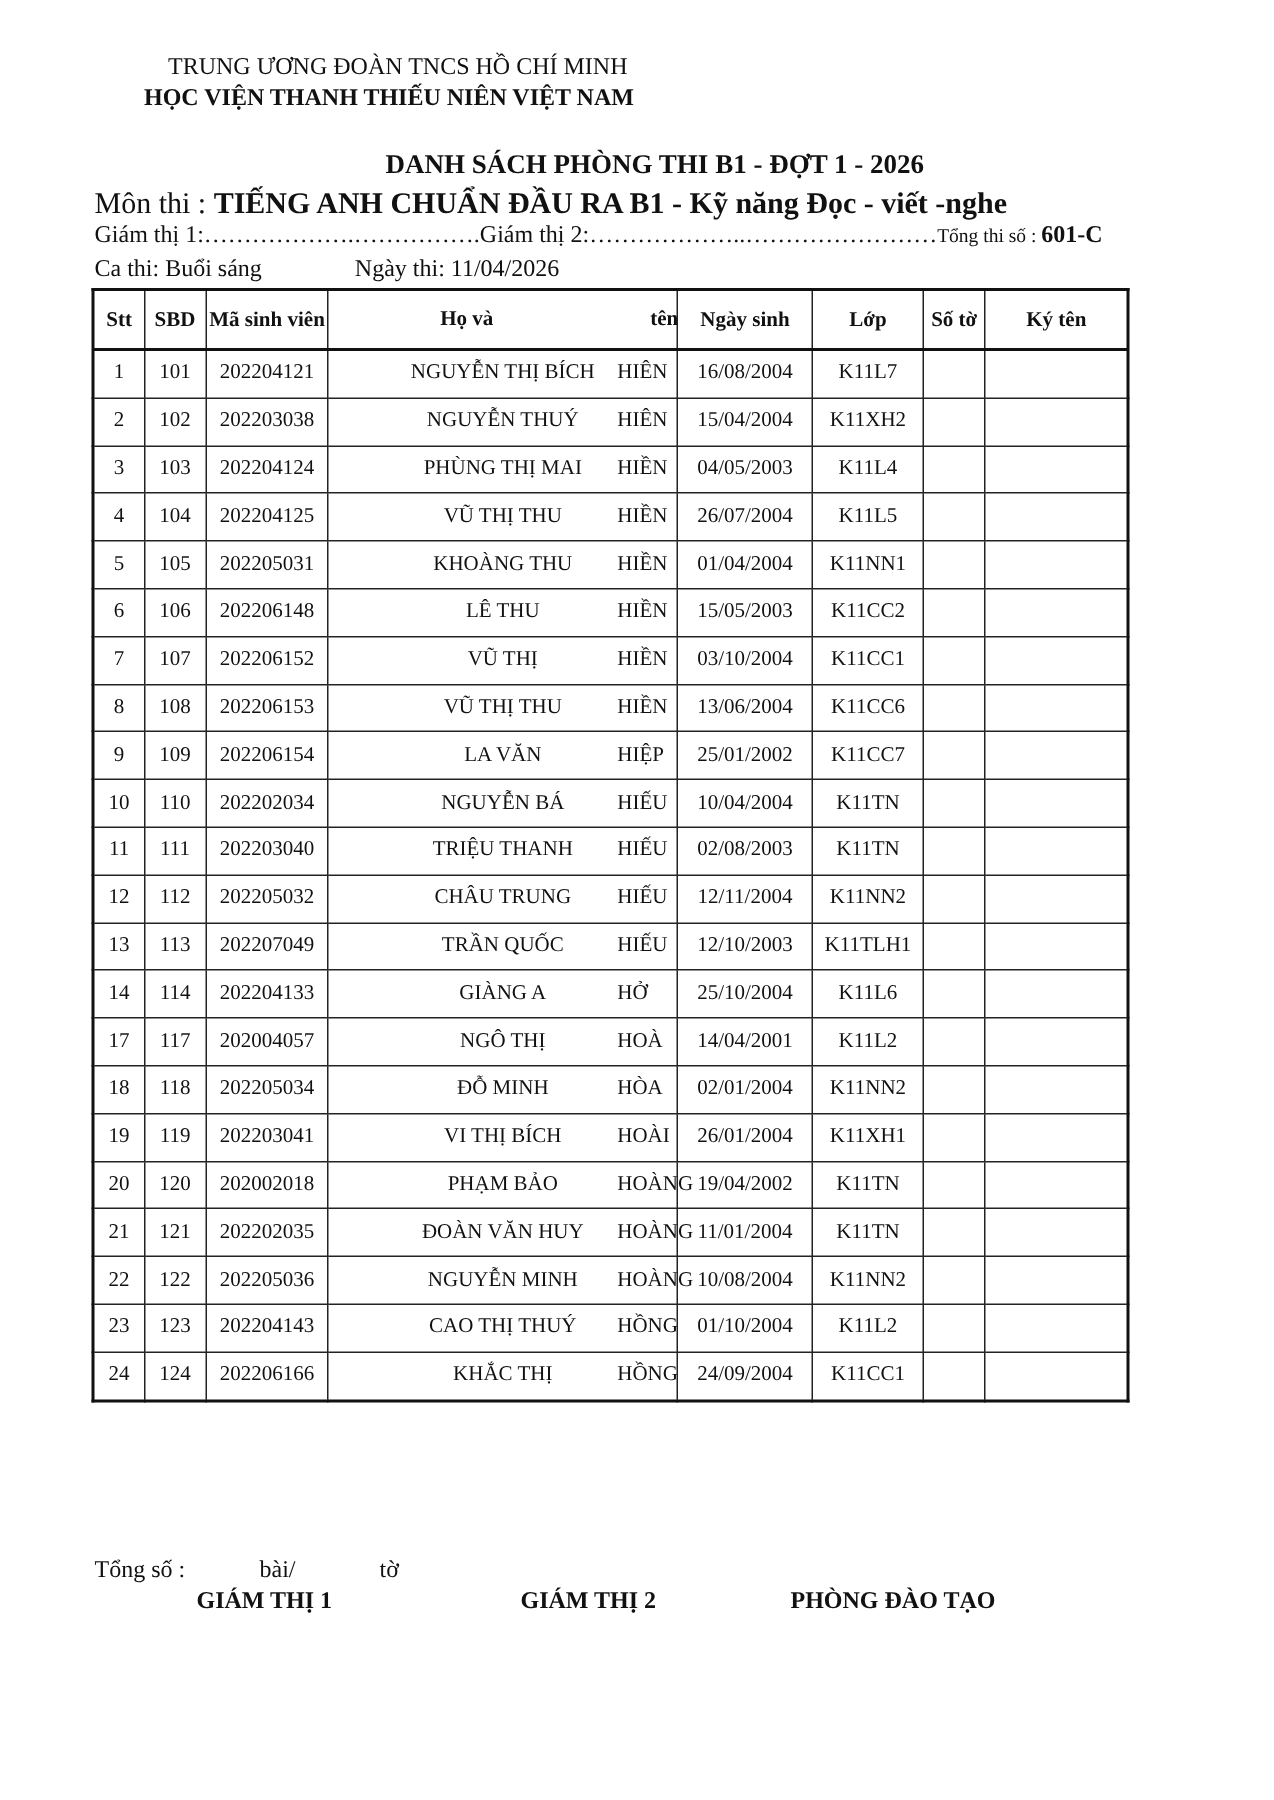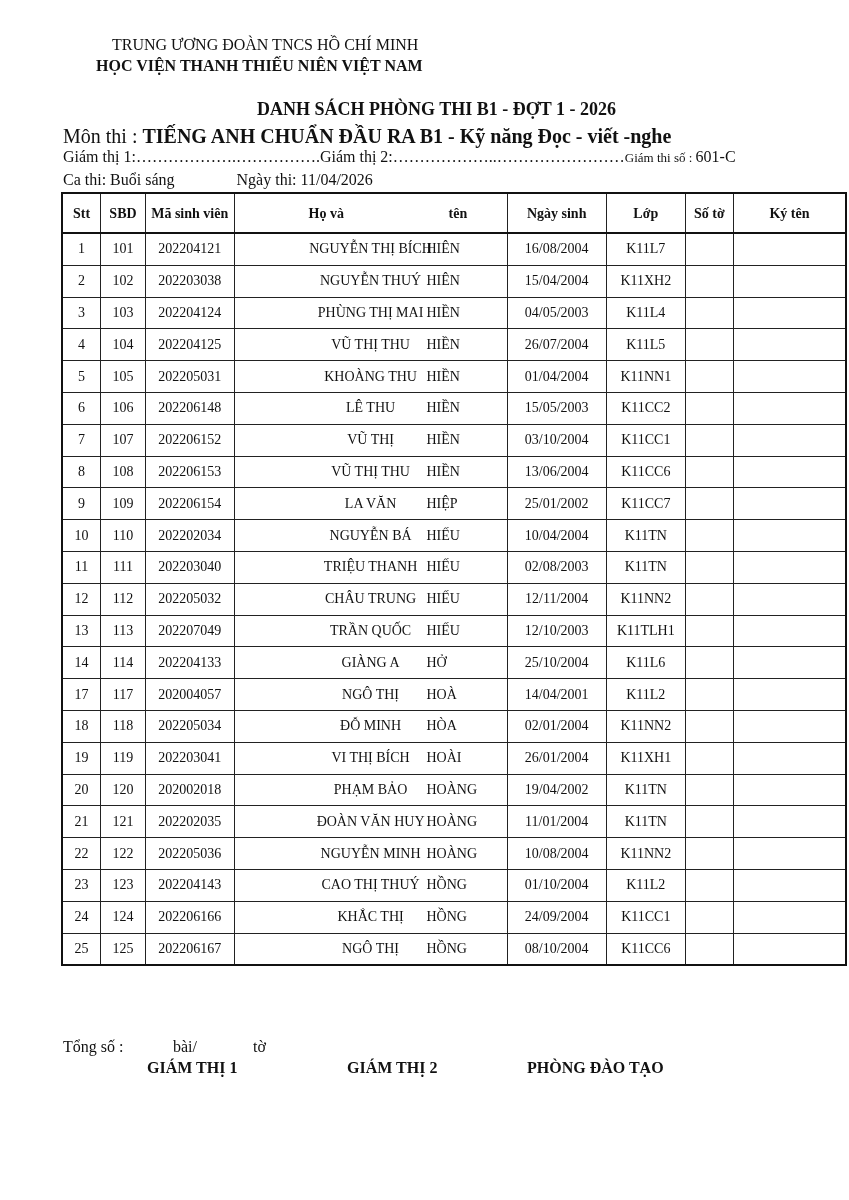--- a/index.html
+++ b/index.html
@@ -5,54 +5,54 @@
   html, body { margin:0; padding:0; background:#ffffff; }
   body { width:849px; height:1200px; position:relative; font-family:"Liberation Serif", "DejaVu Serif", serif; color:#111; overflow:hidden; }
   .abs { position:absolute; white-space:nowrap; }
   .org1 { left:112px; top:36px; font-size:16px; }
   .org2 { left:96px; top:57px; font-size:16px; font-weight:bold; }
   .title { left:0; width:873px; top:99px; font-size:18px; font-weight:bold; text-align:center; }
   .l-subject { left:63px; top:125px; font-size:20px; }
   .l-subject b { font-weight:bold; }
   .l-proctor { left:63px; top:148px; font-size:16px; }
   .l-proctor .small { font-size:13px; }
-  .l-proctor b { font-size:16px; font-weight:normal; }
+  .l-proctor b { font-size:16px; font-weight:bold; }
   .l-session { left:63px; top:171px; font-size:16px; }
   .gap { display:inline-block; width:62px; }
 
-  table.roster { position:absolute; left:61px; top:192px; width:786px; border-collapse:collapse; border:2px solid #111; font-size:14px; }
+  table.roster { position:absolute; left:61px; top:192px; width:692px; border-collapse:collapse; border:2px solid #111; font-size:14px; }
   table.roster th, table.roster td { border:1px solid #222; padding:0; text-align:center; vertical-align:middle; }
   table.roster th { font-weight:bold; height:38px; font-size:14px; line-height:17px; }
   table.roster td { height:30.8px; }
   table.roster thead tr { border-bottom:2px solid #111; }
   td.name { text-align:left; padding-left:2px; position:relative; }
   td.name .given { position:absolute; left:192px; top:50%; transform:translateY(-50%); }
   th.name-h { position:relative; }
   th.name-h .ho { position:absolute; left:74px; top:50%; transform:translateY(-50%); }
   th.name-h .ten { position:absolute; left:214px; top:50%; transform:translateY(-50%); }
 
   .f-total { left:63px; top:1038px; font-size:16px; font-weight:normal; }
   .f-total .bai { position:absolute; left:110px; }
   .f-total .to { position:absolute; left:190px; }
   .sig { top:1059px; font-size:16px; font-weight:bold; }
-  .sig1 { left:147px;text-align:center; } .sig2 { left:347px; } .sig3 { left:527px; }
+  .sig1 { left:131px;text-align:center; } .sig2 { left:347px; } .sig3 { left:527px; }
 </style>
 </head>
 <body>
 
 <div class="abs org1">TRUNG ƯƠNG ĐOÀN TNCS HỒ CHÍ MINH</div>
 <div class="abs org2">HỌC VIỆN THANH THIẾU NIÊN VIỆT NAM</div>
 <div class="abs title">DANH SÁCH PHÒNG THI B1 - ĐỢT 1 - 2026</div>
 
 <div class="abs l-subject">
   <span>Môn thi : </span><b>TIẾNG ANH CHUẨN ĐẦU RA B1 - Kỹ năng Đọc - viết -nghe</b>
 </div>
 
 <div class="abs l-proctor">
-  <span>Giám thị 1:……………….…………….</span><span>Giám thị 2:………………..……………………</span><span class="small">Giám thi số : </span><b>601-C</b>
+  <span>Giám thị 1:……………….…………….</span><span>Giám thị 2:………………..……………………</span><span class="small">Tổng thi số : </span><b>601-C</b>
 </div>
 
 <div class="abs l-session">
   <span>Ca thi: Buổi sáng</span><span class="gap"></span><span>Ngày thi: 11/04/2026</span>
 </div>
 
 <table class="roster">
   <colgroup>
     <col style="width:37px">
       <col style="width:43px">
@@ -292,30 +292,20 @@
       <tr>
         <td>24</td>
         <td>124</td>
         <td>202206166</td>
         <td class="name"><span>KHẮC THỊ</span><span class="given">HỒNG</span></td>
         <td>24/09/2004</td>
         <td>K11CC1</td>
         <td></td>
         <td></td>
       </tr>
-      <tr>
-        <td>25</td>
-        <td>125</td>
-        <td>202206167</td>
-        <td class="name"><span>NGÔ THỊ</span><span class="given">HỒNG</span></td>
-        <td>08/10/2004</td>
-        <td>K11CC6</td>
-        <td></td>
-        <td></td>
-      </tr>
     </tbody>
 </table>
 
 <div class="abs f-total">
   <span>Tổng số :</span>
   <span class="bai">bài/</span>
   <span class="to">tờ</span>
 </div>
 <div class="abs sig sig1">GIÁM THỊ 1</div>
 <div class="abs sig sig2">GIÁM THỊ 2</div>

